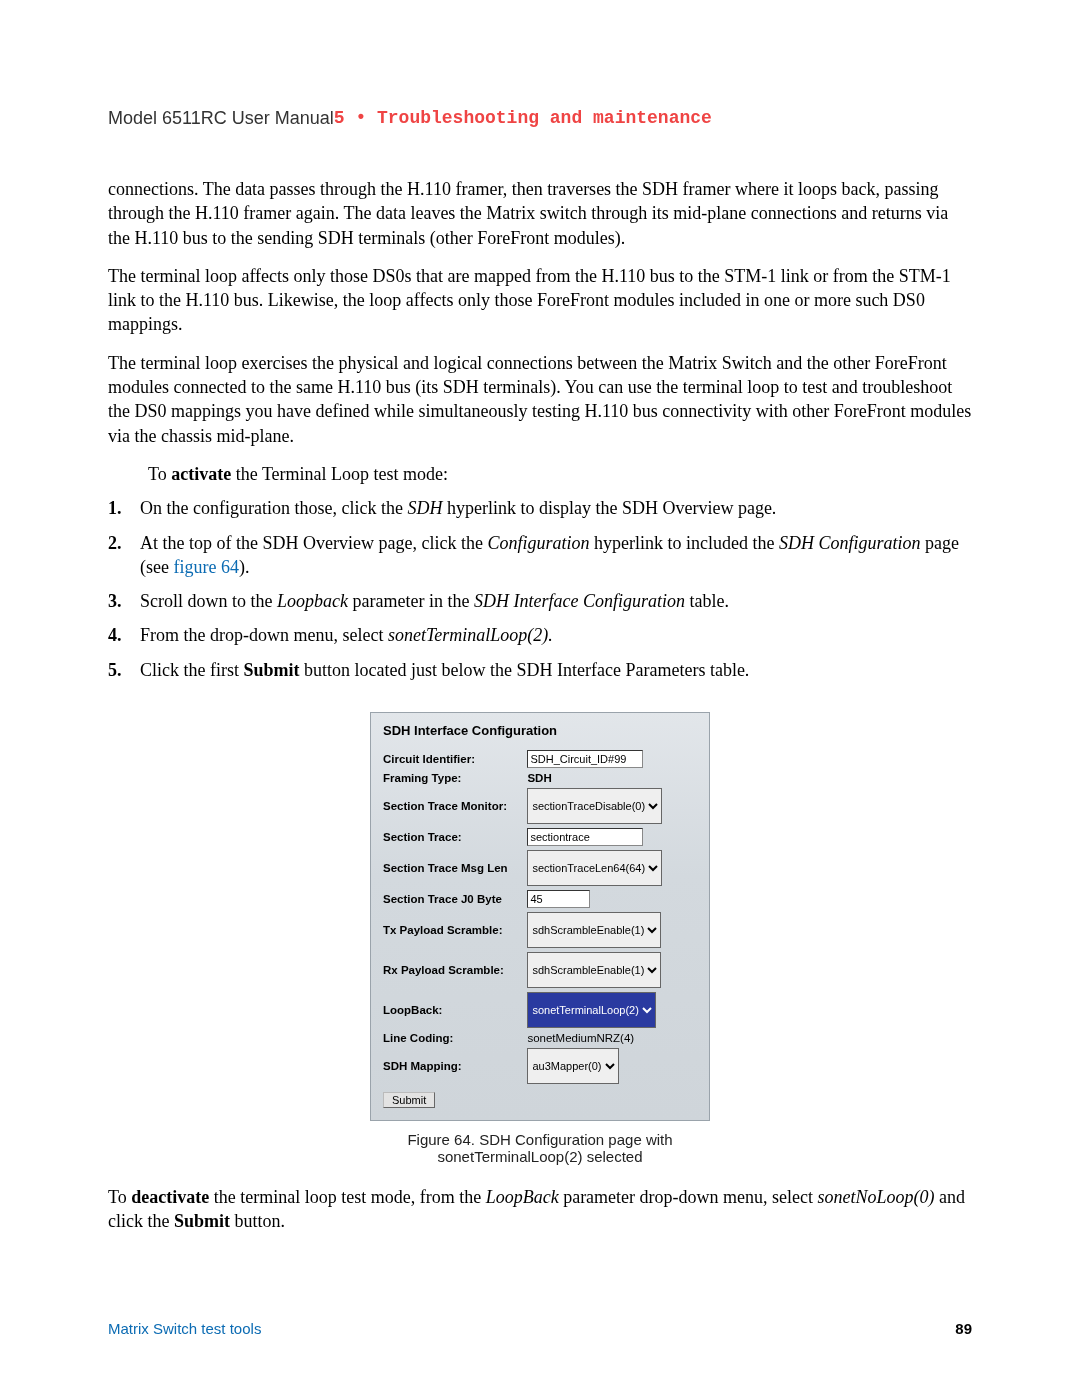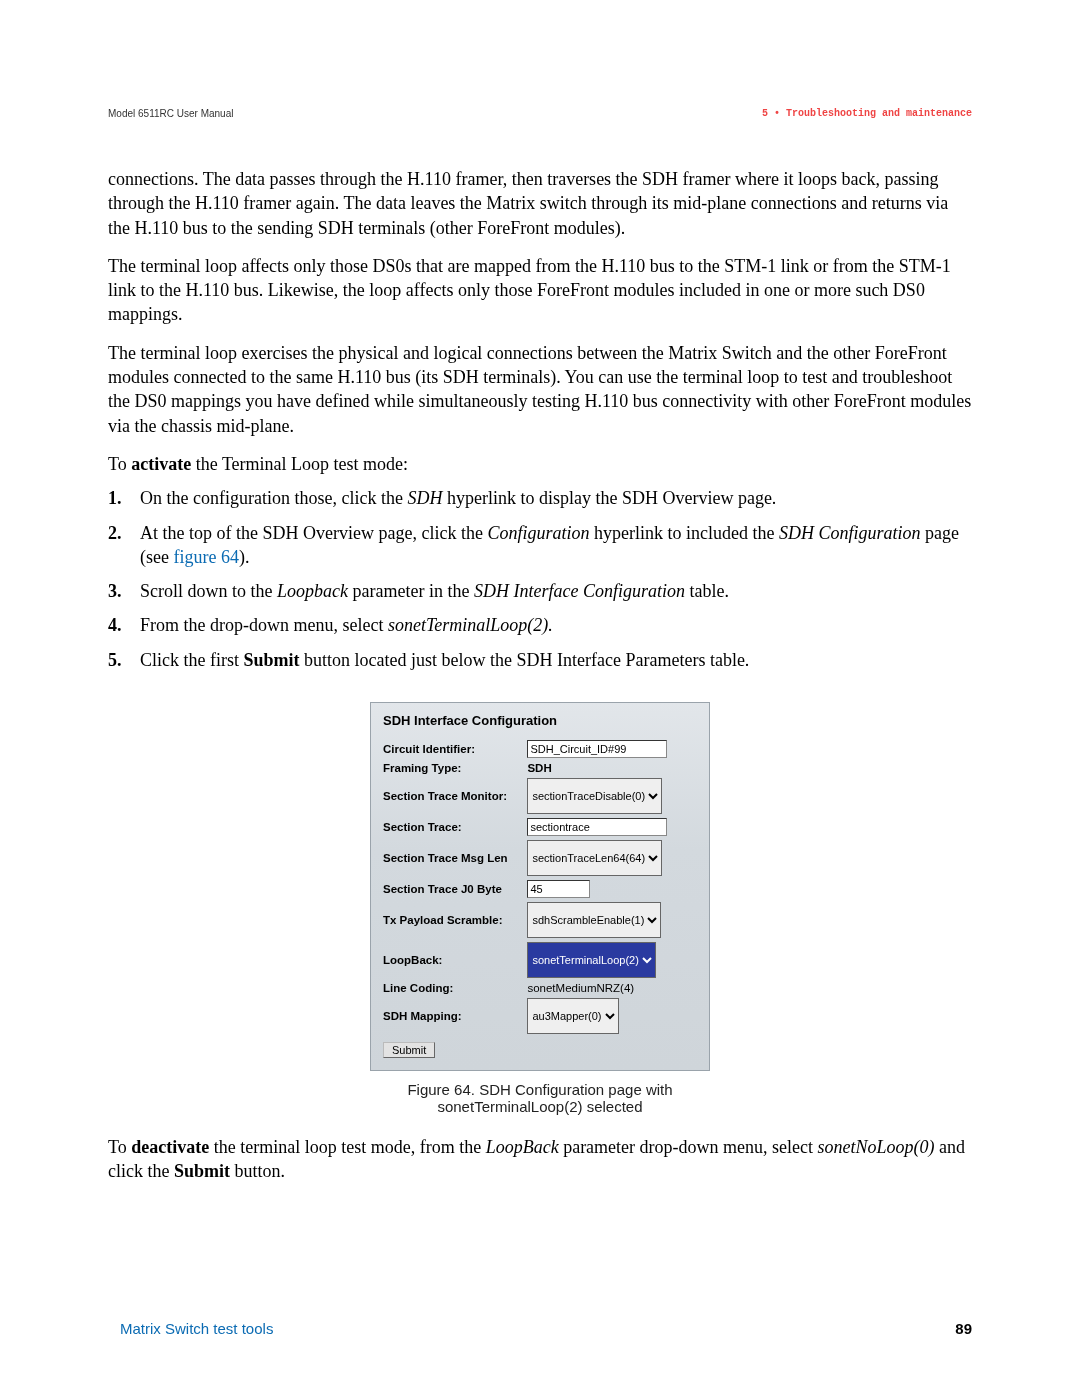--- a/index.html
+++ b/index.html
@@ -7,35 +7,36 @@
     width: 1080px;
     height: 1397px;
     background: #fff;
     font-family: Georgia, 'Times New Roman', serif;
     color: #000;
     position: relative;
     padding: 108px 108px 60px 108px;
   }
   .header-row {
     display: flex;
-    justify-content: space-between;
+    justify-content: flex-start;
     font-family: 'Segoe UI', Arial, sans-serif;
-    font-size: 10px;
+    font-size: 18px;
     margin-bottom: 48px;
   }
   .header-left { color: #333; }
   .header-right { color: #ef4444; font-weight: 700; font-family: Liberation Mono, monospace; }
   p.body {
     font-size: 18px;
     line-height: 1.35;
     margin-bottom: 14px;
   }
   p.intro {
     margin-top: 4px;
     margin-bottom: 10px;
+    margin-left: 40px;
   }
   strong.bold { font-weight: 700; }
   em.ital { font-style: italic; }
   ol.steps {
     list-style: none;
     margin-left: 0;
     padding-left: 0;
   }
   ol.steps li {
     font-size: 18px;
@@ -76,21 +77,21 @@
     white-space: nowrap;
   }
   table.cfg td.lab { font-weight: 700; width: 46%; }
   input.txt {
     font-family: Arial, sans-serif;
     font-size: 11px;
     height: 18px;
     padding: 0 2px;
     border: 1px inset #888;
     background: #fff;
-    width: 140px;
+    width: 116px;
   }
   input.txt.small { width: 63px; }
   select.sel {
     font-family: Arial, sans-serif;
     font-size: 11px;
     height: 36px;
     border: 1px solid #666;
     background: #efefef;
   }
   select.sel.hl {
@@ -109,21 +110,21 @@
     text-align: center;
     font-family: 'Segoe UI', Arial, sans-serif;
     font-size: 15px;
     margin-top: 10px;
     margin-bottom: 20px;
     color: #222;
   }
   .footer {
     position: absolute;
     bottom: 60px;
-    left: 120px;
+    left: 108px;
     right: 108px;
     display: flex;
     justify-content: space-between;
     font-family: 'Segoe UI', Arial, sans-serif;
     font-size: 15px;
   }
   .footer-left { color: #0b6bb3; }
   .footer-right { font-weight: 700; }
 </style>
 </head>
@@ -192,20 +193,24 @@
       </tr>
       <tr>
         <td class="lab">Section Trace J0 Byte</td>
         <td><input class="txt small" value="45" style=""></td>
       </tr>
       <tr>
         <td class="lab">Tx Payload Scramble:</td>
         <td><select class="sel"><option>sdhScrambleEnable(1)</option></select></td>
       </tr>
       <tr>
+        <td class="lab">Rx Payload Scramble:</td>
+        <td><select class="sel"><option>sdhScrambleEnable(1)</option></select></td>
+      </tr>
+      <tr>
         <td class="lab">LoopBack:</td>
         <td><select class="sel hl"><option>sonetTerminalLoop(2)</option></select></td>
       </tr>
       <tr>
         <td class="lab">Line Coding:</td>
         <td>sonetMediumNRZ(4)</td>
       </tr>
       <tr>
         <td class="lab">SDH Mapping:</td>
         <td><select class="sel"><option>au3Mapper(0)</option></select></td>

